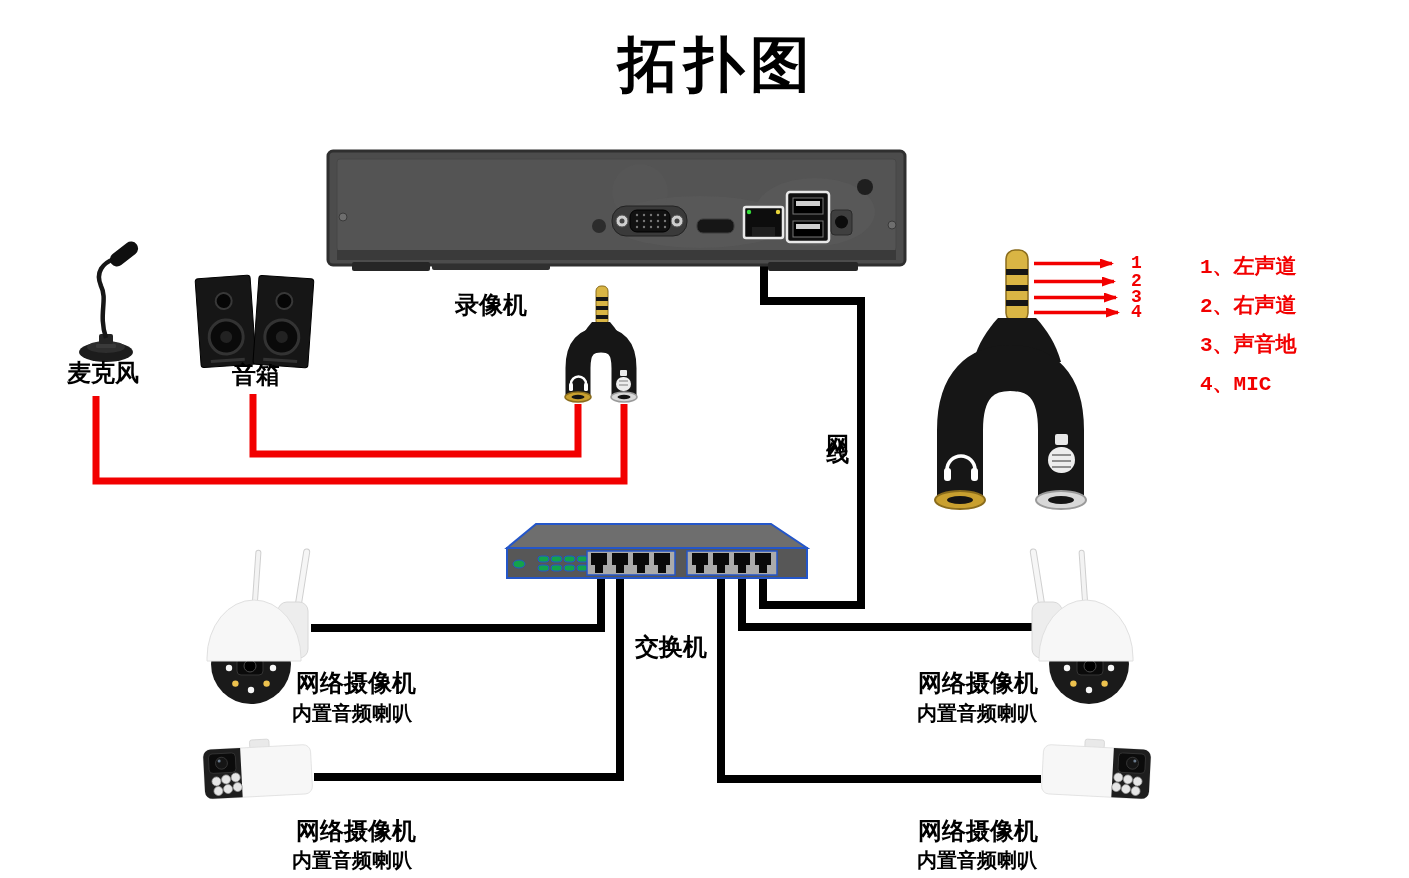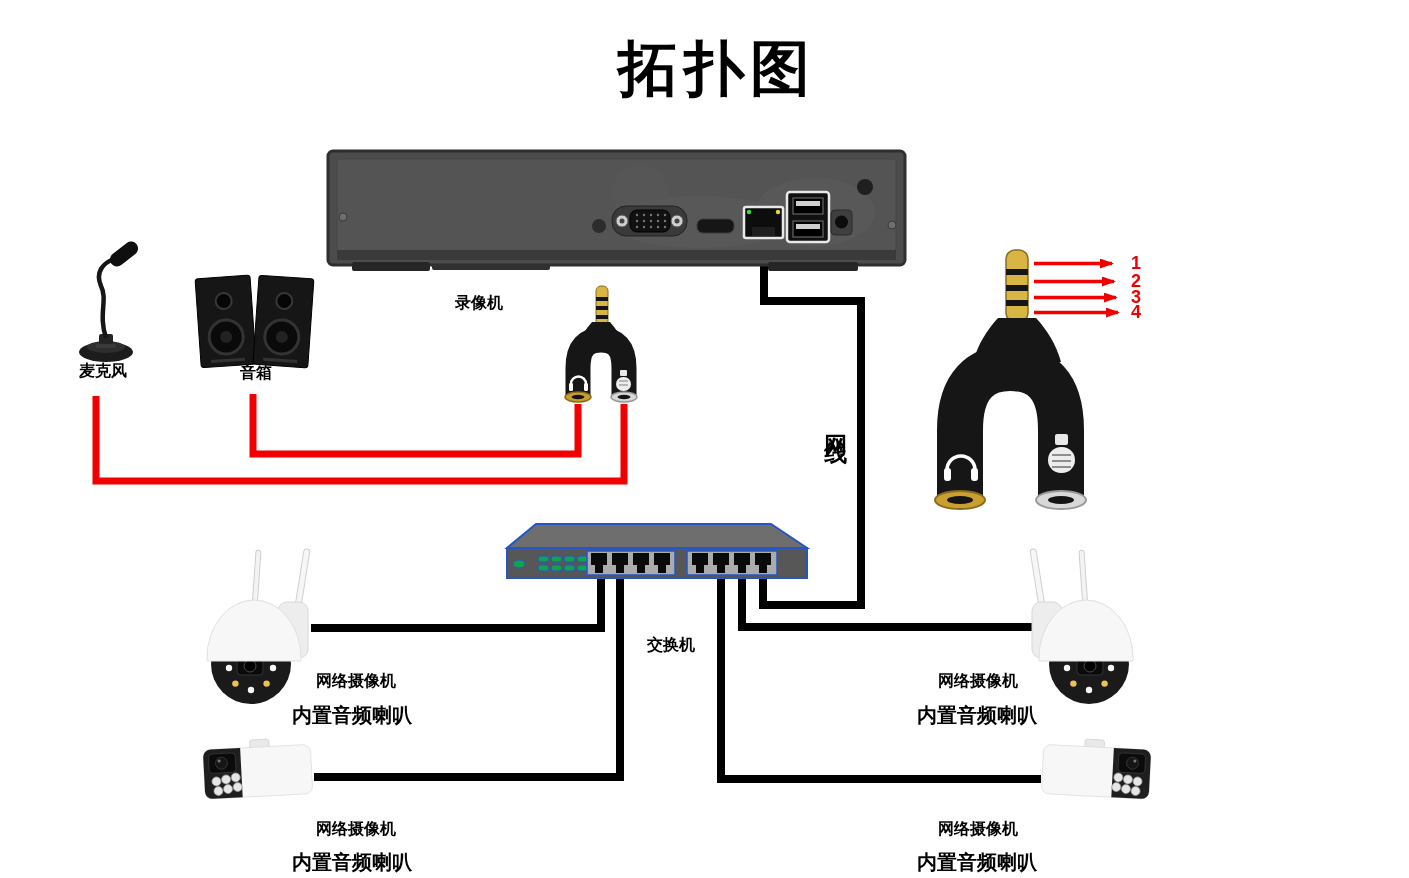--- a/index.html
+++ b/index.html
@@ -1,24 +1,24 @@
 <!DOCTYPE html>
 <html style="--red: #f20000; --switch-blue: #2456c9; --led-green: #13a24c; --gold: #d9b544;"><head>
 <meta charset="utf-8">
 <style>
   html,body{margin:0;padding:0;background:#fff;}
   #canvas{
     position:relative;width:1409px;height:878px;background:#ffffff;overflow:hidden;
-    font-family:Liberation Sans, sans-serif;
+    font-family:Liberation Mono, monospace;
   }
   #scene{position:absolute;left:0;top:0;z-index:1;}
   .lbl{position:absolute;z-index:2;font-weight:bold;color:#000;white-space:nowrap;line-height:1.1;}
   .cx{transform:translateX(-50%);}
   .title{font-size:60px;letter-spacing:6px;}
-  .devlbl{font-size:16px;}
+  .devlbl{font-size:24px;}
   .sublbl{font-size:20px;}
   .vert{writing-mode:vertical-rl;text-orientation:upright;font-size:23px;letter-spacing:6px;}
   .rednum{position:absolute;z-index:2;font-weight:bold;font-size:18px;color:var(--red,#f20000);}
   #legend{position:absolute;left:1200px;top:252px;z-index:2;}
   .legend-item{font-weight:bold;font-size:21px;color:var(--red,#f20000);margin-bottom:11px;white-space:nowrap;}
   .cable-black{stroke:#000;stroke-width:8;fill:none;stroke-linejoin:miter;}
   .cable-red{stroke:var(--red,#f20000);stroke-width:7;fill:none;stroke-linejoin:miter;}
   .arrow-line{stroke:var(--red,#f20000);stroke-width:3.5;}
   .sw-blue{stroke:var(--switch-blue,#2456c9);}
   .led{fill:var(--led-green,#13a24c);}
@@ -279,14 +279,20 @@
   <div class="lbl cx devlbl" style="left:978px;top:672px;">网络摄像机</div>
   <div class="lbl cx sublbl" style="left:977px;top:704px;">内置音频喇叭</div>
   <div class="lbl cx devlbl" style="left:978px;top:820px;">网络摄像机</div>
   <div class="lbl cx sublbl" style="left:977px;top:851px;">内置音频喇叭</div>
 
   <span class="rednum" style="left:1131px;top:253px;">1</span>
   <span class="rednum" style="left:1131px;top:271px;">2</span>
   <span class="rednum" style="left:1131px;top:287px;">3</span>
   <span class="rednum" style="left:1131px;top:302px;">4</span>
 
+  <div id="legend">
+    <div class="legend-item">1、左声道</div>
+    <div class="legend-item">2、右声道</div>
+    <div class="legend-item">3、声音地</div>
+    <div class="legend-item">4、MIC</div>
+  </div>
 
 </div>
 
 </body></html>

